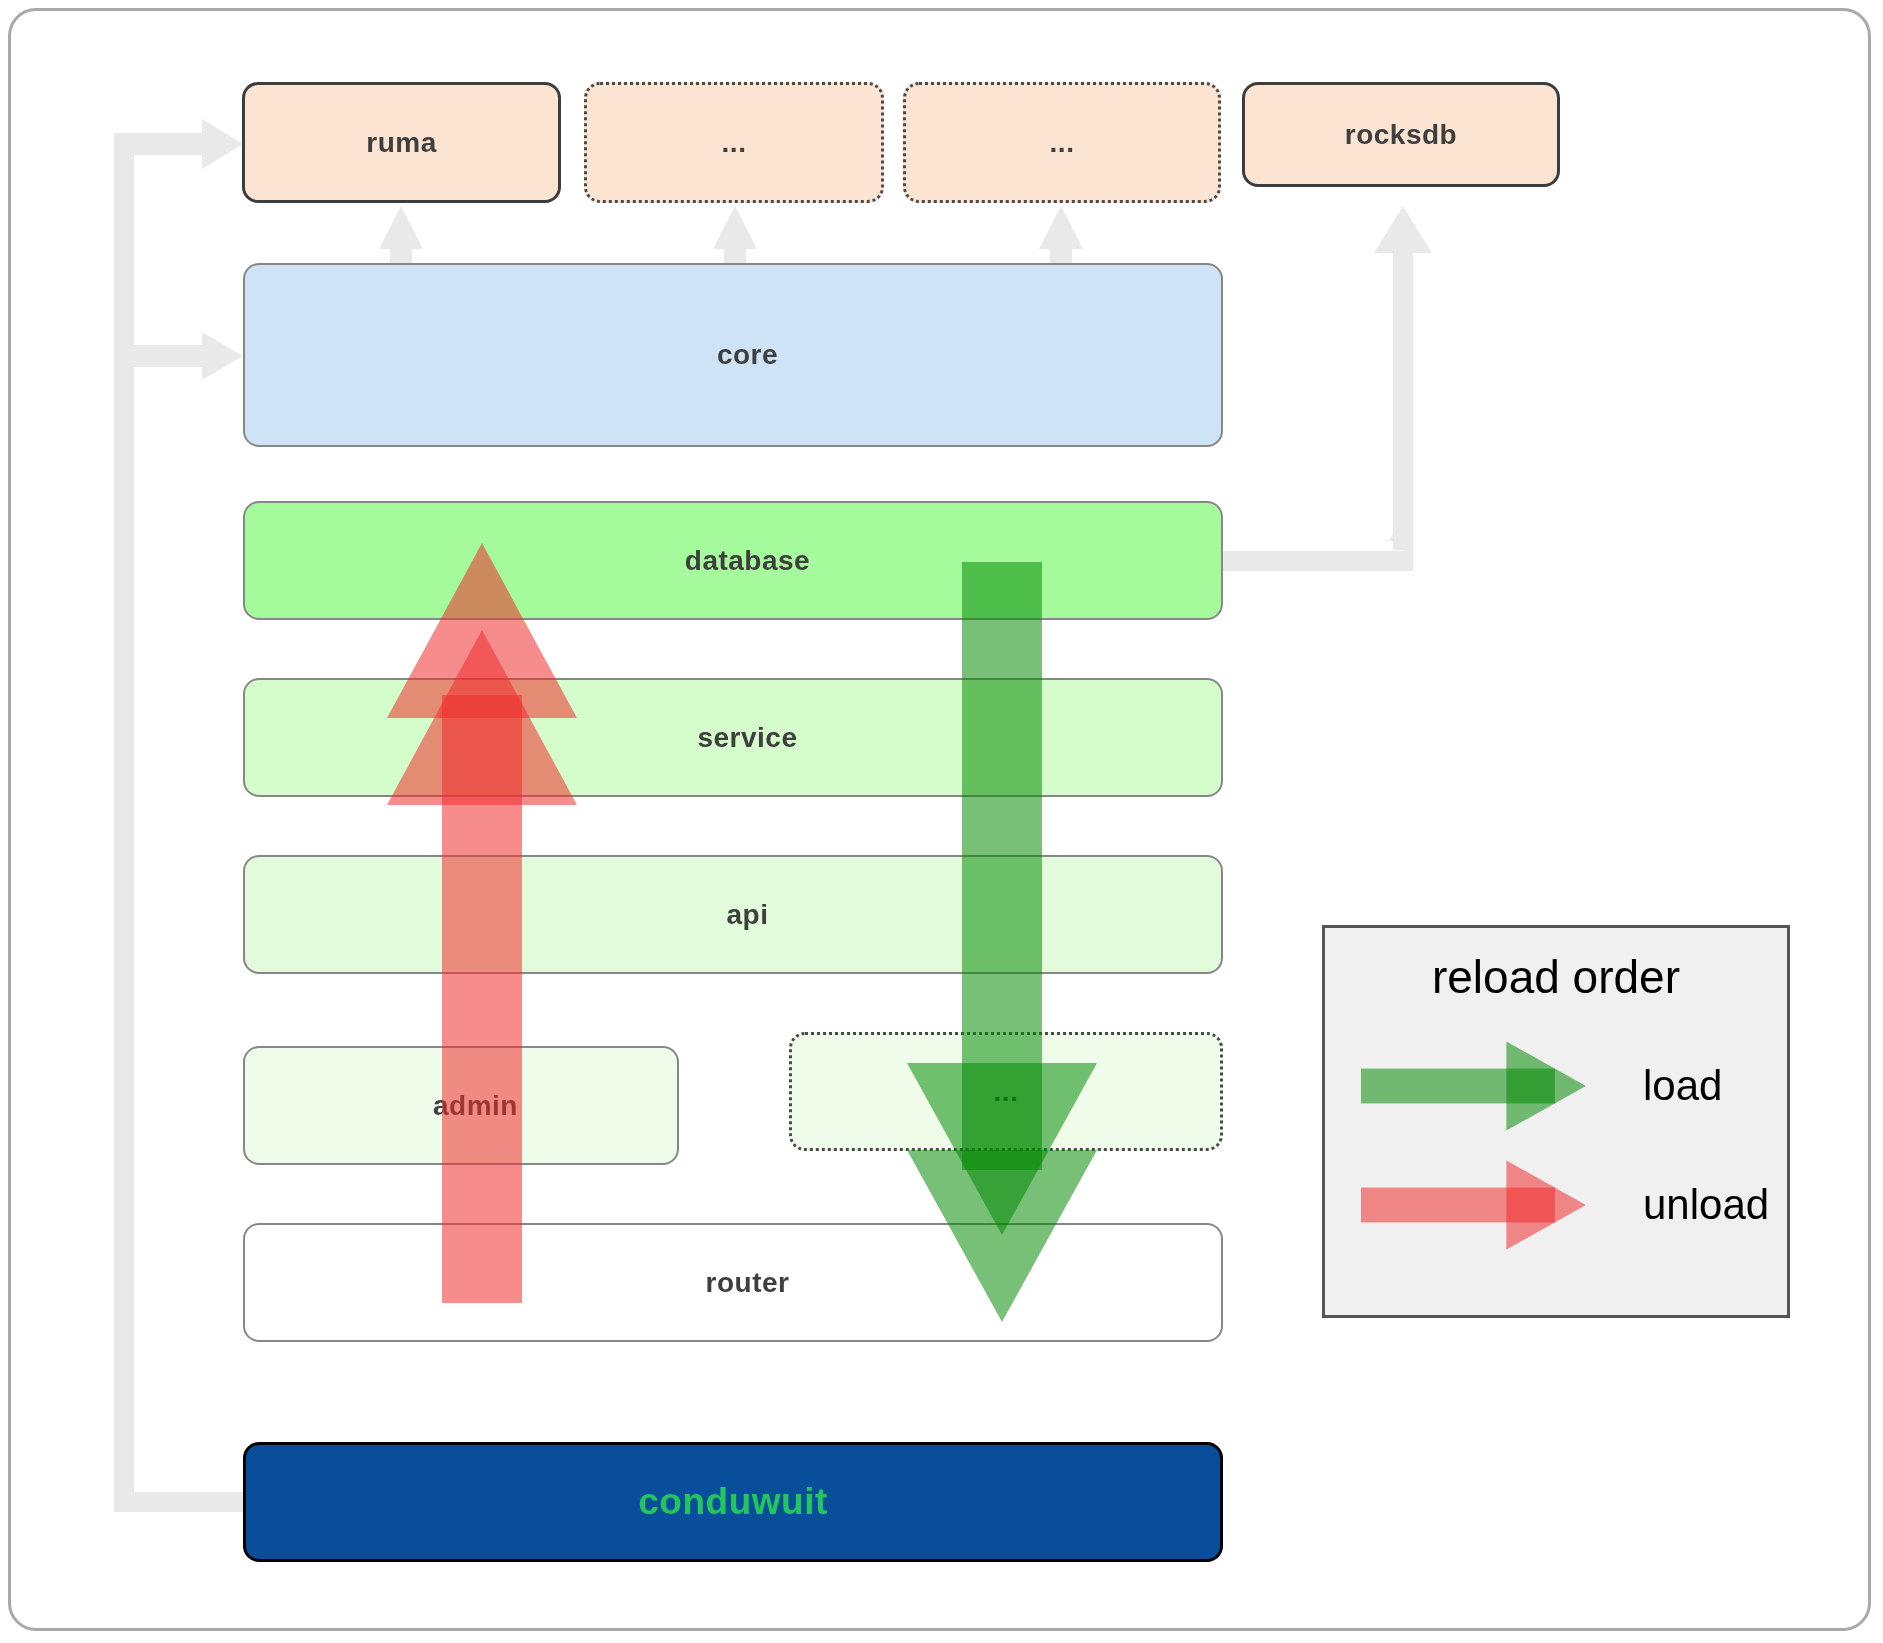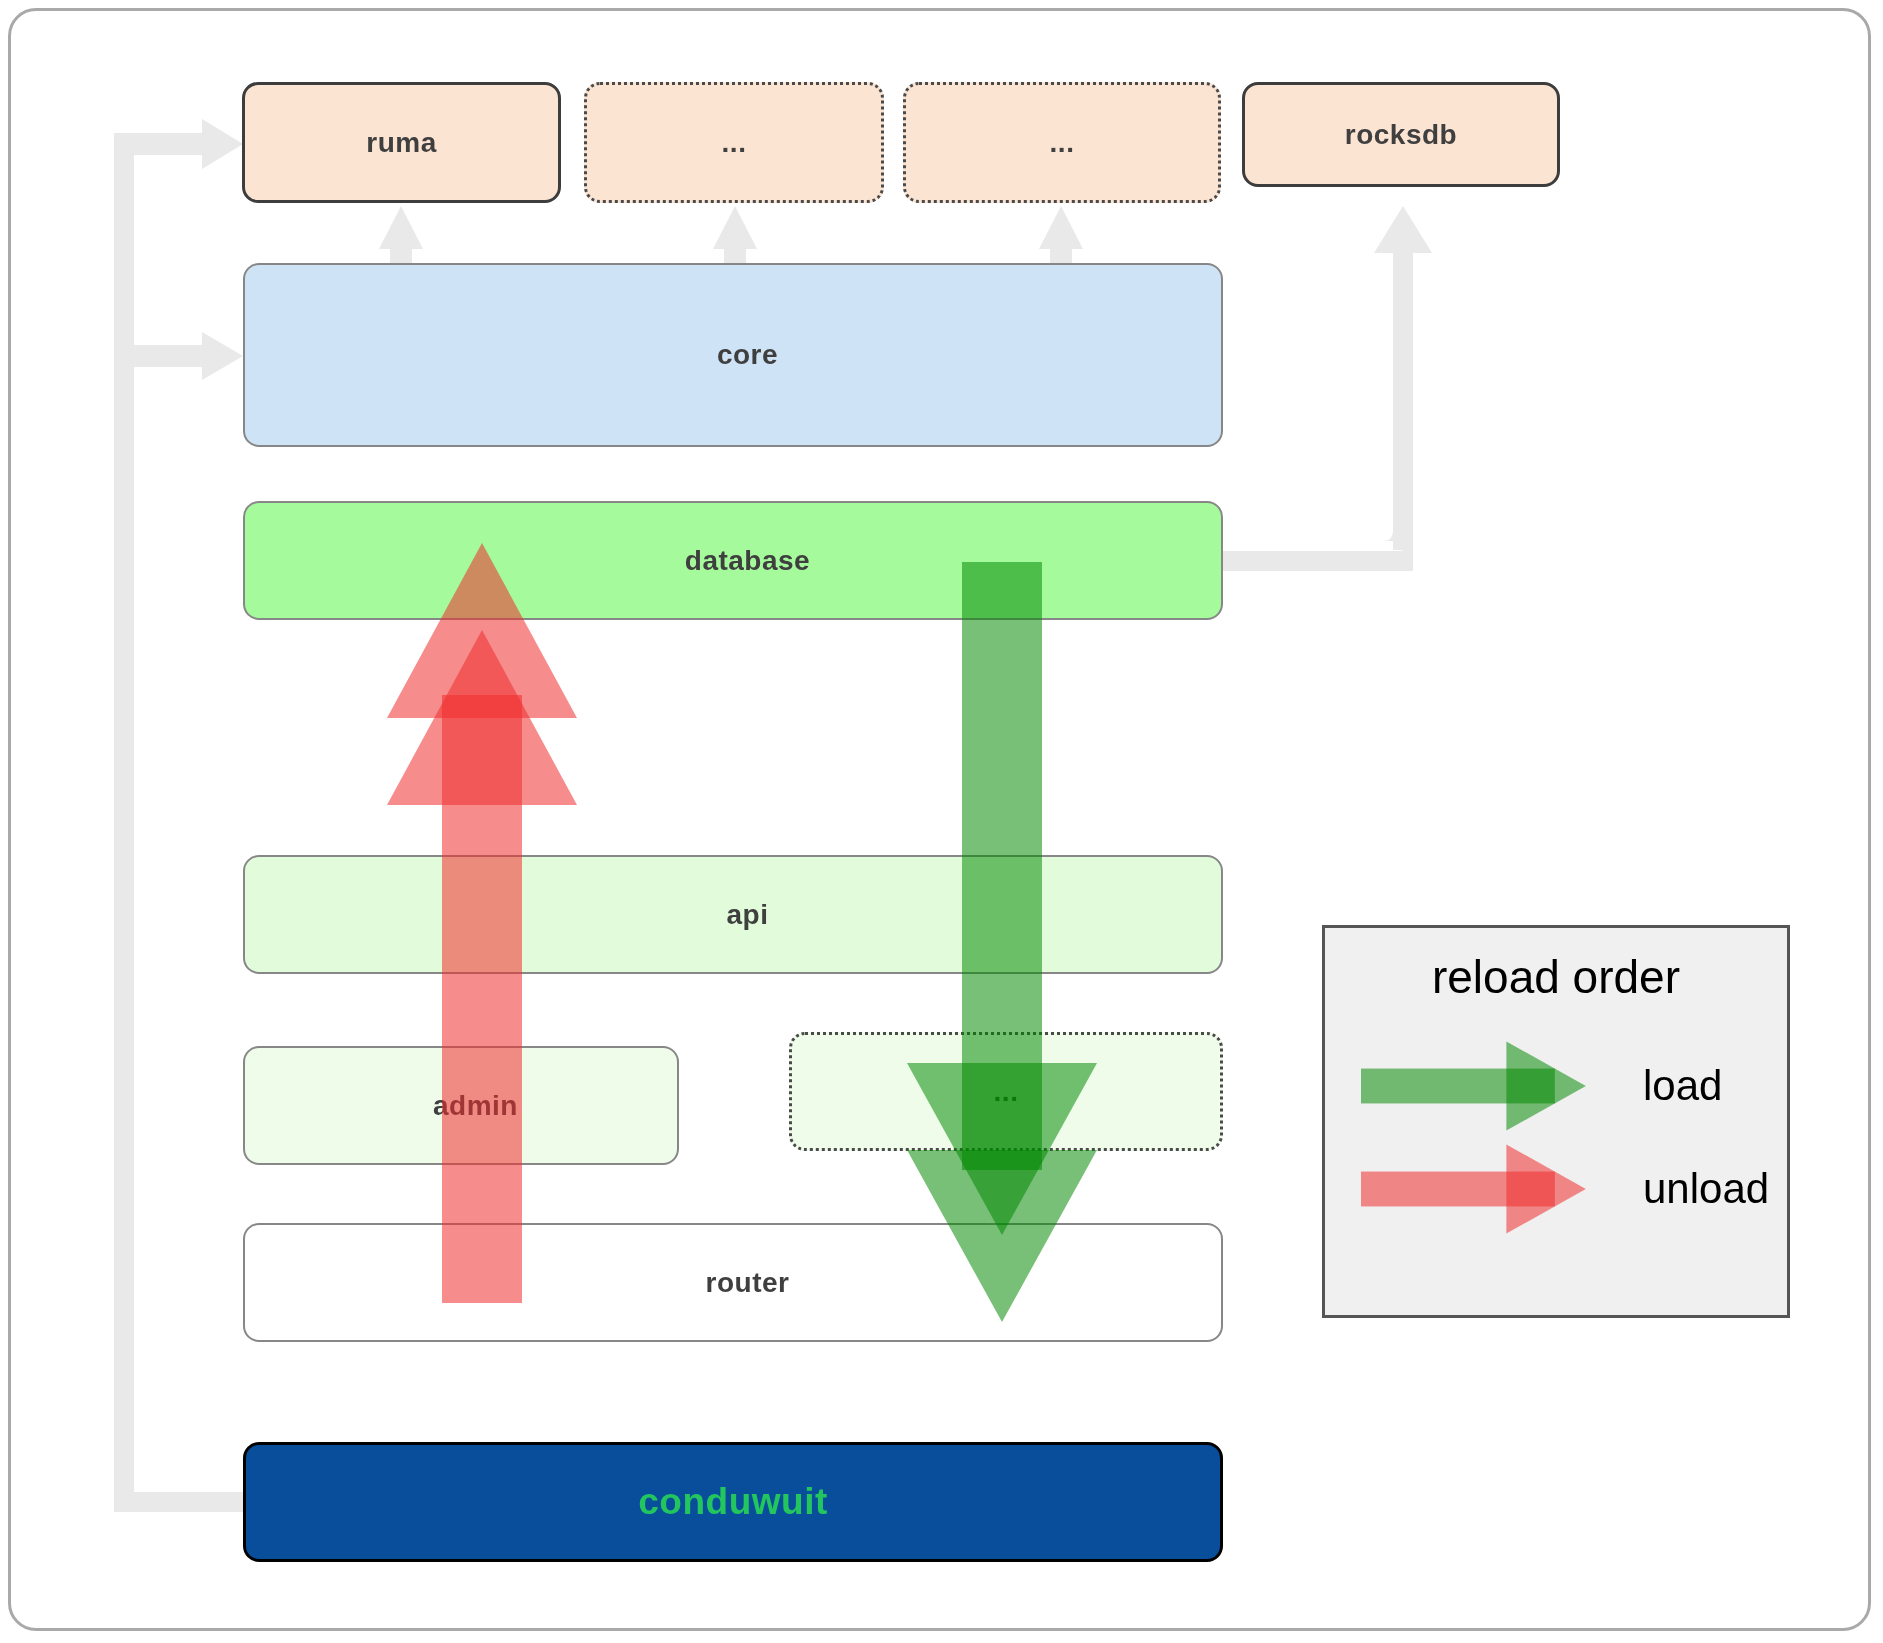--- a/index.html
+++ b/index.html
@@ -63,21 +63,21 @@
     z-index:2;
   }
   #legend-title{
     position:absolute;left:0;top:22px;width:100%;
     text-align:center;font-size:46px;color:#000000;font-weight:400;
   }
   .legend-row{
     position:absolute;left:36px;display:flex;align-items:center;
   }
   #legend-row-load{top:108px;}
-  #legend-row-unload{top:211px;}
+  #legend-row-unload{top:227px;}
   .legend-arrow{width:252px;height:100px;flex:0 0 auto;}
   .legend-label{
     margin-left:30px;font-size:42px;color:#000000;font-weight:400;
   }
 </style>
 </head>
 <body>
 
 <div id="stage">
 
@@ -124,20 +124,23 @@
   <div class="box peach solid-dark" id="box-rocksdb">
     <span>rocksdb</span>
   </div>
 
   <div class="box solid-gray" id="box-core">
     <span>core</span>
   </div>
   <div class="box solid-gray" id="box-database">
     <span>database</span>
   </div>
+  <div class="box solid-gray" id="box-service">
+    <span>service</span>
+  </div>
   <div class="box solid-gray" id="box-api">
     <span>api</span>
   </div>
   <div class="box solid-gray" id="box-admin">
     <span>admin</span>
   </div>
   <div class="box dotted" id="box-dots3">
     <span>...</span>
   </div>
   <div class="box solid-gray" id="box-router">

